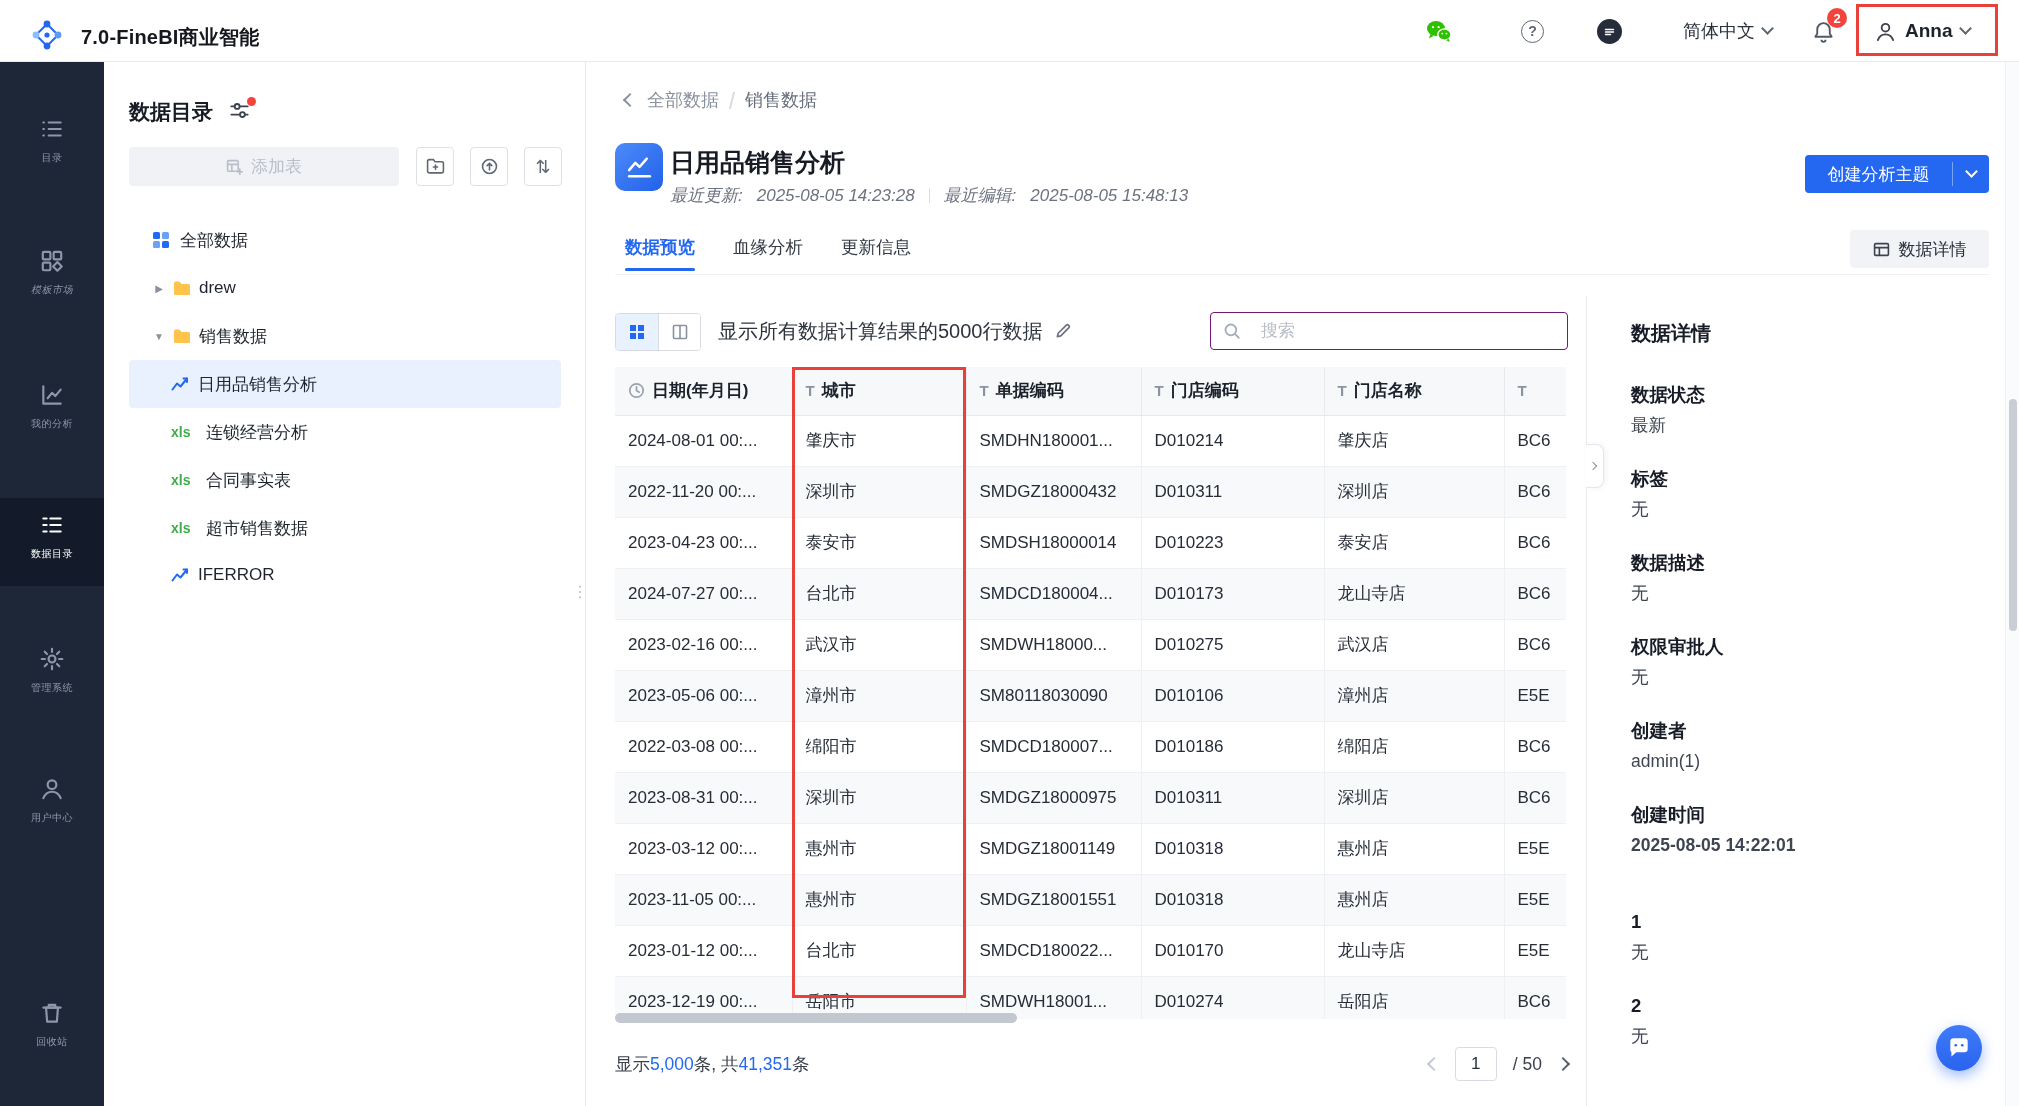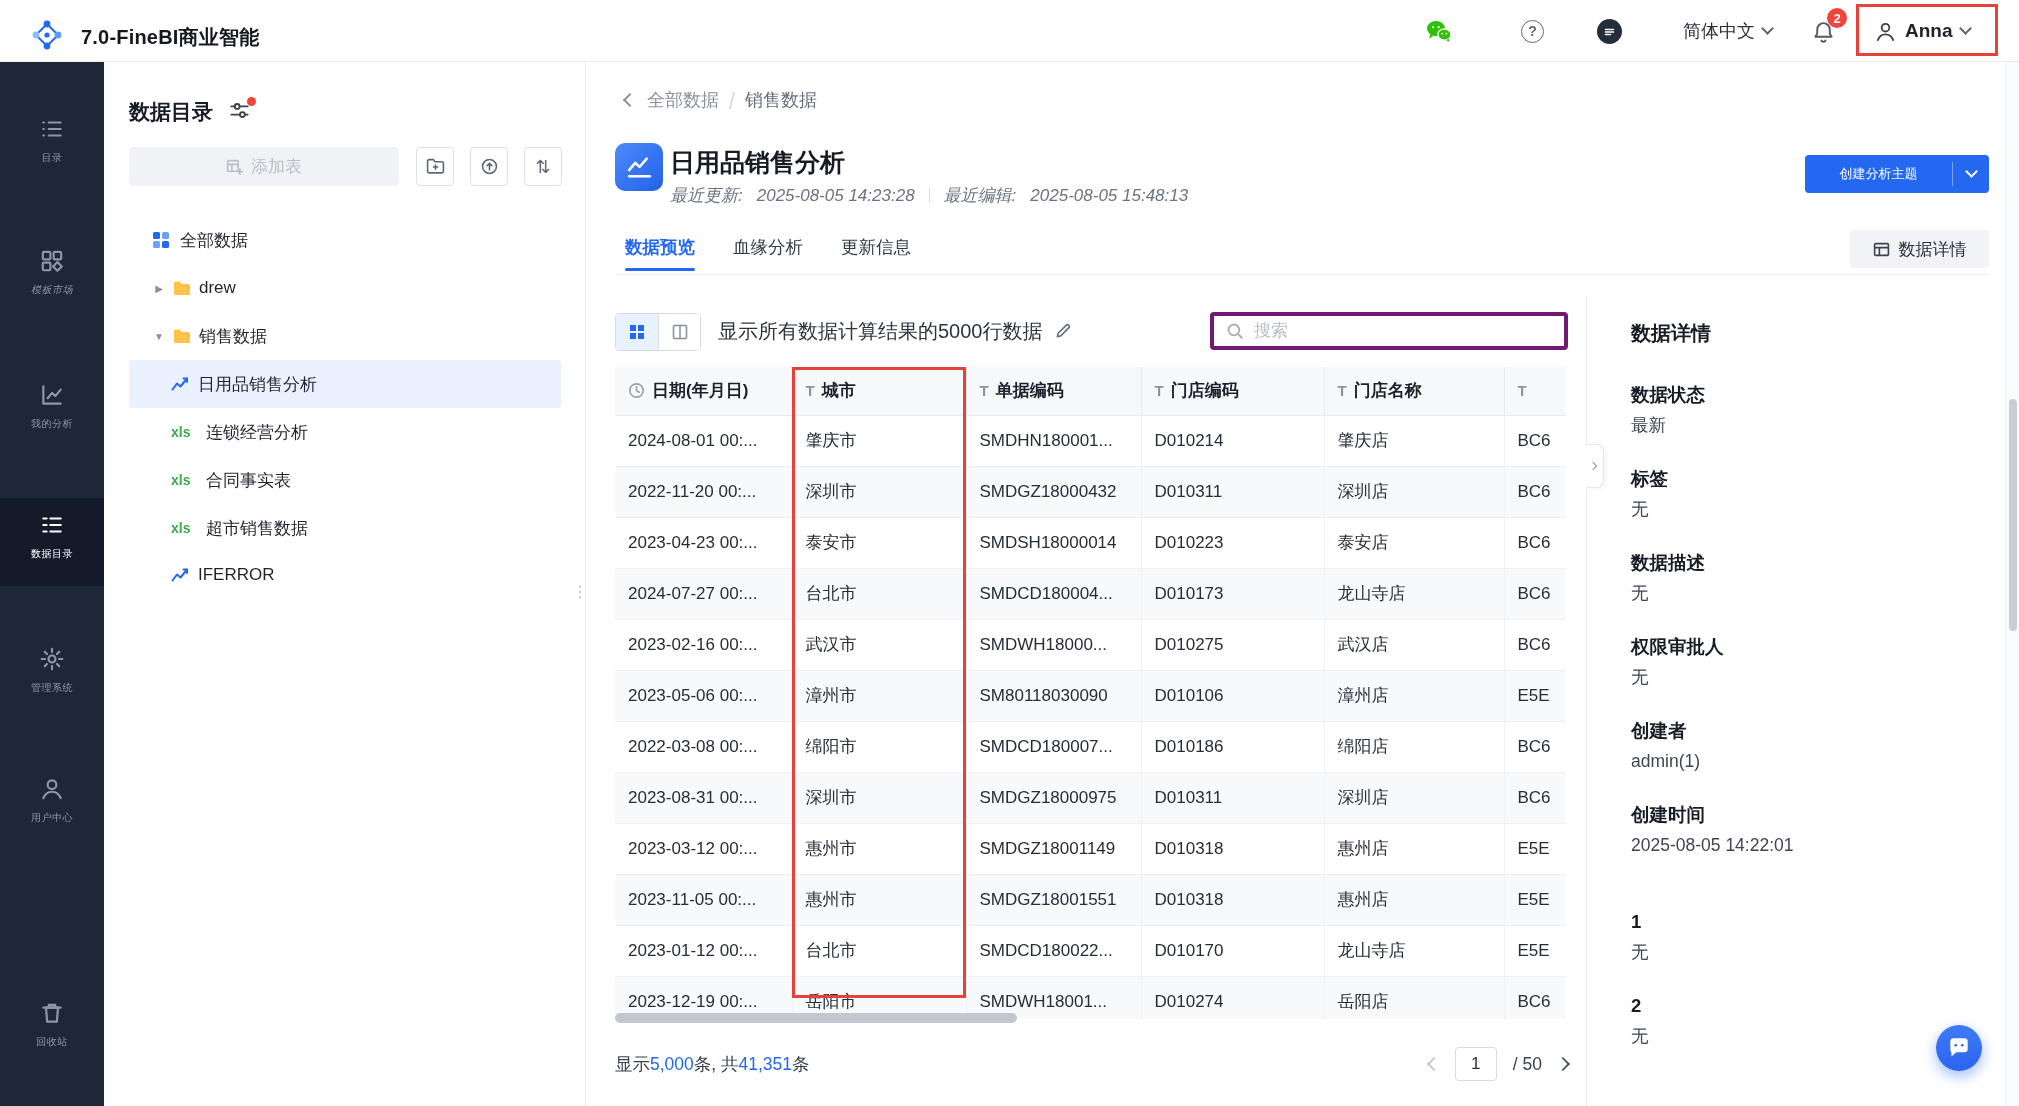--- a/index.html
+++ b/index.html
@@ -56,38 +56,38 @@
   .breadcrumb { position:absolute; left:39px; top:26px; display:flex; align-items:center; gap:12px; font-size:18px; }
   .crumb-back { width:10px; height:10px; border-color:#8a919e; cursor:pointer; }
   .crumb-1 { color:#8a919e; cursor:pointer; }
   .crumb-div { width:2px; height:17px; background:#d8dbe1; transform:skewX(-14deg); }
   .crumb-2 { color:#666e7b; }
   .title-icon { position:absolute; left:29px; top:81px; width:48px; height:48px; border-radius:10px; background:linear-gradient(135deg,#4d8bfa,#2161e8); display:flex; align-items:center; justify-content:center; }
   .page-title { position:absolute; left:84px; top:84px; font-size:25px; font-weight:bold; color:#171b24; }
   .meta-line { position:absolute; left:84px; top:122px; display:flex; align-items:center; gap:14px; font-size:17px; color:#6b7280;font-style:italic; }
   .meta-div { width:1px; height:15px; background:#d8dbe2; }
   .create-btn { position:absolute; left:1219px; top:93px; width:184px; height:38px; background:#2468f2; border-radius:4px; display:flex; align-items:stretch; color:#fff; cursor:pointer; }
-  .create-btn .main { flex:1; display:flex; align-items:center; justify-content:center; font-size:13px; }
+  .create-btn .main { flex:1; display:flex; align-items:center; justify-content:center; font-size:17px; }
   .create-btn .split { width:1px; background:rgba(255,255,255,.4); margin:7px 0; }
   .create-btn .caret { width:36px; display:flex; align-items:center; justify-content:center; }
   .tabs { position:absolute; left:38px; top:171px; display:flex; gap:36px; font-size:17.5px; }
   .tab { position:relative; color:#333a46; cursor:pointer; padding:2px 1px; }
   .tab.active { color:#2468f2; font-weight:bold; }
   .tab.active::after { content:""; position:absolute; left:1px; right:1px; bottom:-10px; height:3px; border-radius:2px; background:#2468f2; }
   .detail-toggle { position:absolute; left:1264px; top:168px; width:139px; height:38px; background:#f2f3f6; border-radius:4px; display:flex; align-items:center; justify-content:center; gap:9px; font-size:17px; color:#2b313c; cursor:pointer; }
   .tabline { position:absolute; left:29px; right:30px; top:212px; height:1px; background:#f0f2f5; }
 
   
   .table-area { position:absolute; left:586px; top:296px; width:1000px; height:810px; background:#fff; }
   .view-toggle { position:absolute; left:29px; top:17px; display:flex; border:1px solid #d8dce2; border-radius:4px; overflow:hidden; }
   .vt-btn { width:42px; height:36px; display:flex; align-items:center; justify-content:center; background:#fff; cursor:pointer; }
   .vt-btn.active { background:#e8f1fe; }
   .vt-btn + .vt-btn { border-left:1px solid #d8dce2; }
   .rowcount-info { position:absolute; left:132px; top:17px; height:36px; display:flex; align-items:center; gap:11px; font-size:20px; color:#2e343e; }
-  .search-box { position:absolute; left:624px; top:16px; width:358px; height:38px; border:4px solid #701a75; border-radius:4px; display:flex; align-items:center; padding:0 12px; gap:10px; background:#fff; }
+  .search-box { position:absolute; left:624px; top:16px; width:358px; height:38px; border:1px solid #701a75; border-radius:4px; display:flex; align-items:center; padding:0 12px; gap:20px; background:#fff; }
   .search-box input { border:none; outline:none; flex:1; font-size:17px; color:#2e343e; font-family:inherit; background:transparent; }
   .search-box input::placeholder { color:#b7bdc7; }
   .table-wrap { position:absolute; left:29px; top:71px; width:951px; height:652px; overflow:hidden; }
   table { border-collapse:collapse; table-layout:fixed; width:951px; }
   th { height:48px; background:#f7f8fa; border-bottom:1px solid #e7e9ee; border-right:1px solid #e7e9ee; text-align:left; padding-left:13px; font-size:17px; font-weight:bold; color:#1c222c; white-space:nowrap; overflow:hidden; cursor:pointer; }
   th .hcell { display:flex; align-items:center; gap:7px; }
   .t-glyph { font-size:15px; font-weight:bold; color:#8c93a0; }
   td { height:51px; border-bottom:1px solid #eef0f3; border-right:1px solid #eef0f3; padding-left:13px; font-size:17px; color:#262d37; white-space:nowrap; overflow:hidden; background:#fff; }
   tbody tr:nth-child(even) td { background:#f8f9fb; }
   #anno-city { left:206px; top:71px; width:174px; height:631px; }
@@ -100,21 +100,21 @@
   .pg-chev.on { border-color:#59616e; }
   .page-box { width:42px; height:34px; border:1px solid #d8dce2; border-radius:4px; text-align:center; font-size:17px; color:#2b313c; font-family:inherit; outline:none; }
 
   
   .detail-panel { position:absolute; left:1586px; top:296px; width:433px; height:810px; background:#fff; border-left:1px solid #e9ebef; padding:24px 0 0 44px; }
   .detail-title { font-size:20px; font-weight:bold; color:#171c26; line-height:26px; margin-bottom:38px; }
   .d-field { }
   .d-label { font-size:18.5px; font-weight:bold; color:#171c26; line-height:22px; margin-bottom:8px; }
   .d-value { font-size:17.5px; color:#3f4652; line-height:22px; margin-bottom:32px; }
   .d-field.tight .d-value { margin-bottom:10px; }
-  .d-field.loose .d-value { margin-bottom:55px; }
+  .d-field.loose .d-value { margin-bottom:55px;font-weight:bold; }
   .collapse-tab { position:absolute; left:1586px; top:444px; width:18px; height:44px; background:#fff; border:1px solid #e3e6eb; border-left:none; border-radius:0 8px 8px 0; box-shadow:2px 0 6px rgba(0,0,0,.05); display:flex; align-items:center; justify-content:center; cursor:pointer; z-index:7; }
   .collapse-tab .chev { width:6px; height:6px; border-width:1.6px; border-color:#8a919e; margin-left:-3px; }
 
   
   .v-track { position:absolute; right:0; top:62px; bottom:0; width:14px; background:#fafbfc; border-left:1px solid #f0f1f4; z-index:8; }
   .v-thumb { position:absolute; left:3px; top:337px; width:8px; height:232px; background:#c9cdd5; border-radius:4px; cursor:pointer; }
   .chat-fab { position:absolute; left:1936px; top:1025px; width:46px; height:46px; border-radius:50%; background:linear-gradient(180deg,#3f7bf8,#2a63ef); box-shadow:0 5px 14px rgba(37,104,242,.45); display:flex; align-items:center; justify-content:center; cursor:pointer; z-index:25; }
 </style>
 </head>
 <body>

